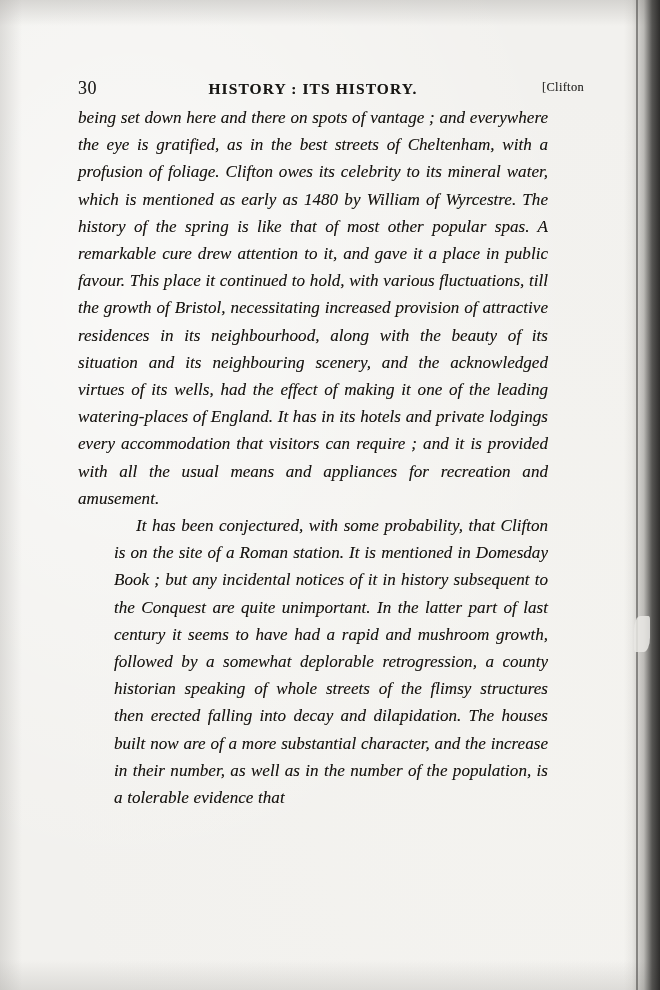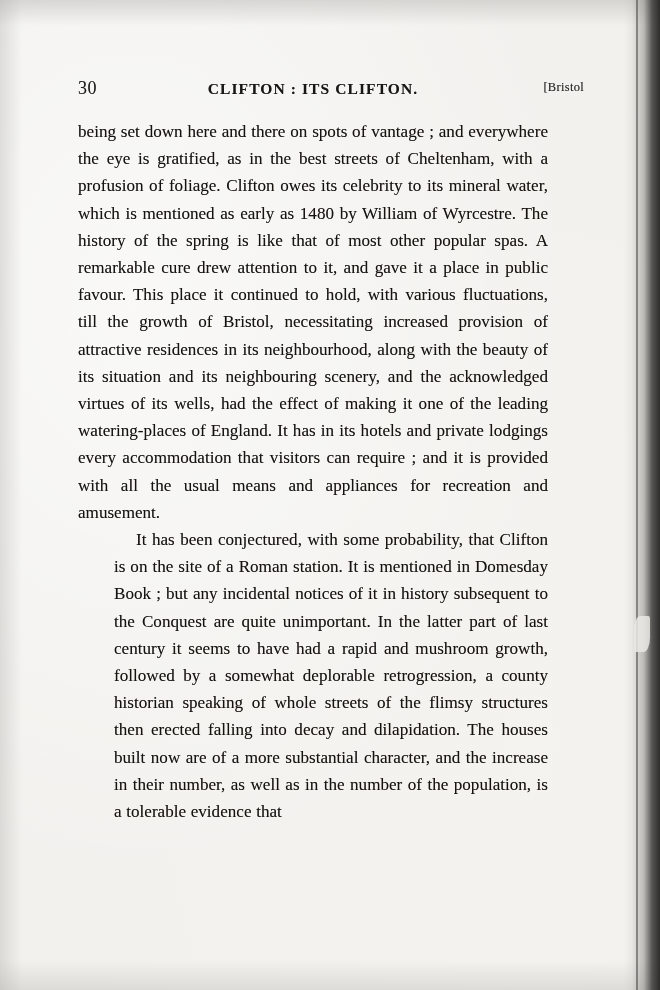--- a/index.html
+++ b/index.html
@@ -77,21 +77,20 @@
   .content {
     position: absolute;
     left: 78px;
     top: 78px;
     width: 470px;
   }
 
   .running-head {
     position: relative;
     height: 26px;
-    margin-bottom: 14px;
   }
   .folio {
     position: absolute;
     left: 0;
     top: 0;
     font-size: 18px;
     color: #1d1c1a;
     letter-spacing: 0.5px;
   }
   .head-title {
@@ -116,20 +115,21 @@
   }
 
   p.body-par {
     margin: 0;
     font-size: 17.1px;
     line-height: 27.2px;
     text-align: justify;
     text-justify: inter-word;
     color: #16130f;
     word-spacing: 0.4px;
+    font-style: italic;
   }
   p.body-par + p.body-par {
     text-indent: 22px;
     margin-left: 36px;
   }
   
   .ink {
     text-shadow: 0 0 0.4px rgba(0,0,0,0.35);
   }
 </style>
@@ -139,22 +139,22 @@
 <div class="page">
 
   <div class="edge-shadow-top"></div>
   <div class="edge-shadow-left"></div>
   <div class="edge-shadow-bottom"></div>
 
   <div class="content">
 
     <div class="running-head">
       <span class="folio ink">30</span>
-      <span class="head-title ink">CLIFTON : ITS CLIFTON.</span>
-      <span class="signature ink">[Bristol</span>
+      <span class="head-title ink">HISTORY : ITS HISTORY.</span>
+      <span class="signature ink">[Clifton</span>
     </div>
 
     <p class="body-par ink">being set down here and there on spots of vantage ; and everywhere the eye is gratified, as in the best streets of Cheltenham, with a profusion of foliage. Clifton owes its celebrity to its mineral water, which is mentioned as early as 1480 by William of Wyrcestre. The history of the spring is like that of most other popular spas.  A remarkable cure drew attention to it, and gave it a place in public favour.  This place it continued to hold, with various fluctuations, till the growth of Bristol, necessitating increased provision of attractive residences in its neighbourhood, along with the beauty of its situation and its neighbouring scenery, and the acknowledged virtues of its wells, had the effect of making it one of the leading watering-places of England.   It has in its hotels and private lodgings every accommodation that visitors can require ; and it is provided with all the usual means and appliances for recreation and amusement.</p>
     <p class="body-par ink">It has been conjectured, with some probability, that Clifton is on the site of a Roman station.   It is mentioned in Domesday Book ; but any incidental notices of it in history subsequent to the Conquest are quite unimportant.   In the latter part of last century it seems to have had a rapid and mushroom growth, followed by a somewhat deplorable retrogression, a county historian speaking of whole streets of the flimsy structures then erected falling into decay and dilapidation. The houses built now are of a more substantial character, and the increase in their number, as well as in the number of the population, is a tolerable evidence that</p>
 
   </div>
 
   <div class="gutter"></div>
   <div class="gutter-line"></div>
   <div class="gutter-nick"></div>

